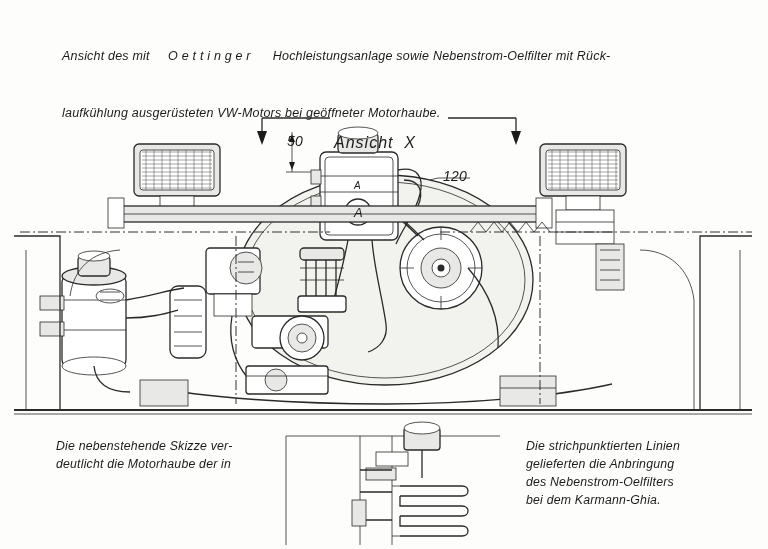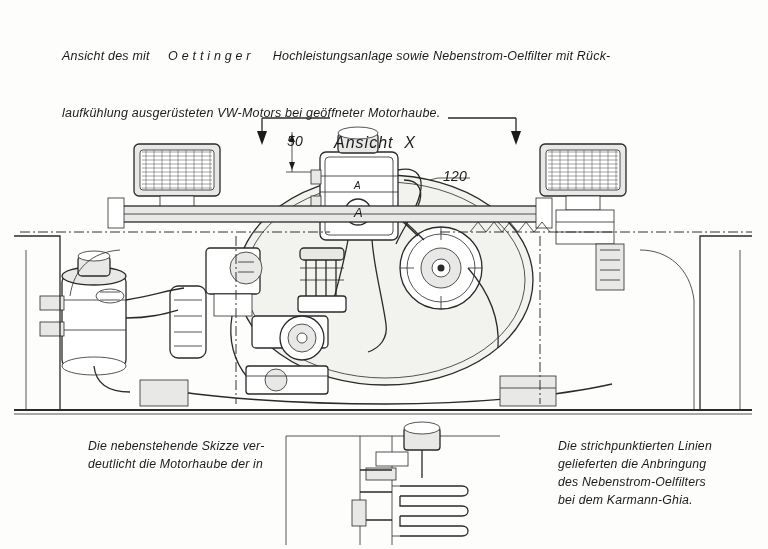--- a/index.html
+++ b/index.html
@@ -28,21 +28,20 @@
     white-space: pre;
     letter-spacing: 0.2px;
   }
   .caption-top {
     font-size: 12.5px;
     line-height: 17px;
   }
   .caption-bottom {
     font-size: 12.3px;
     line-height: 17px;
-    margin-left: 32px;
   }
   .view-label {
     font-size: 16px;
     font-style: italic;
     letter-spacing: 1px;
     margin-top: 44px;
   }
   .dim-label {
     font-size: 14px;
     font-style: italic;

